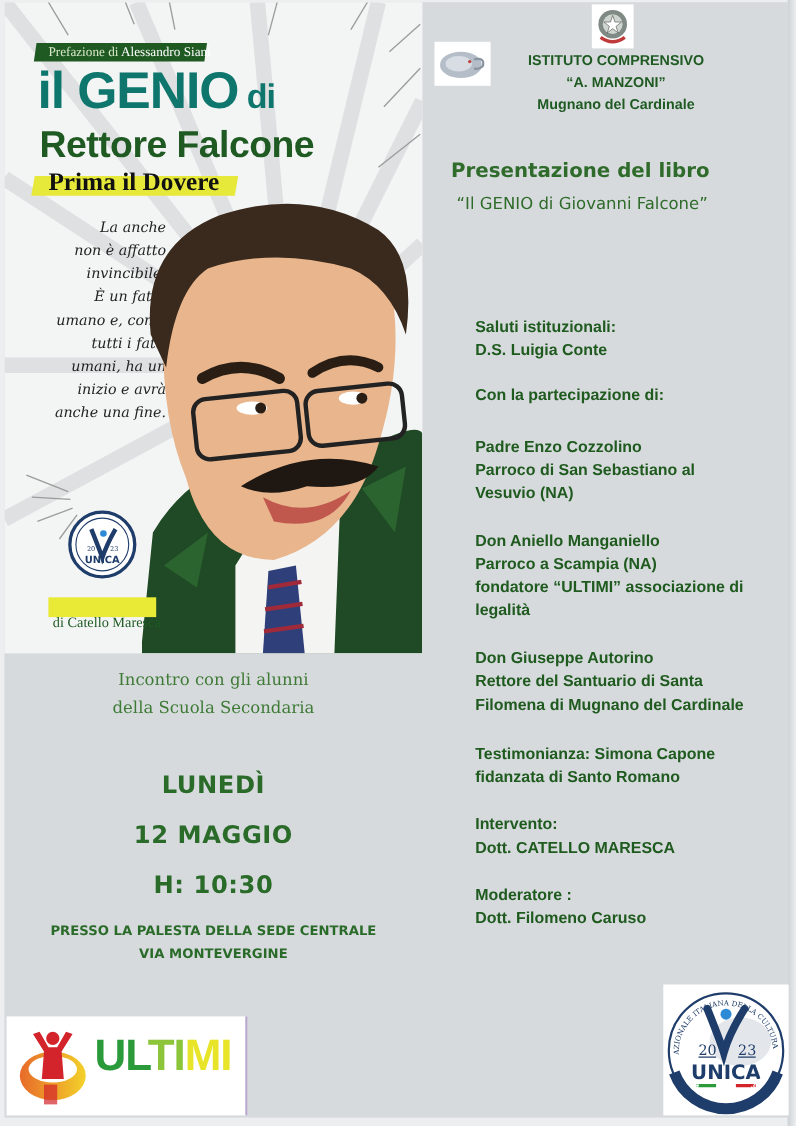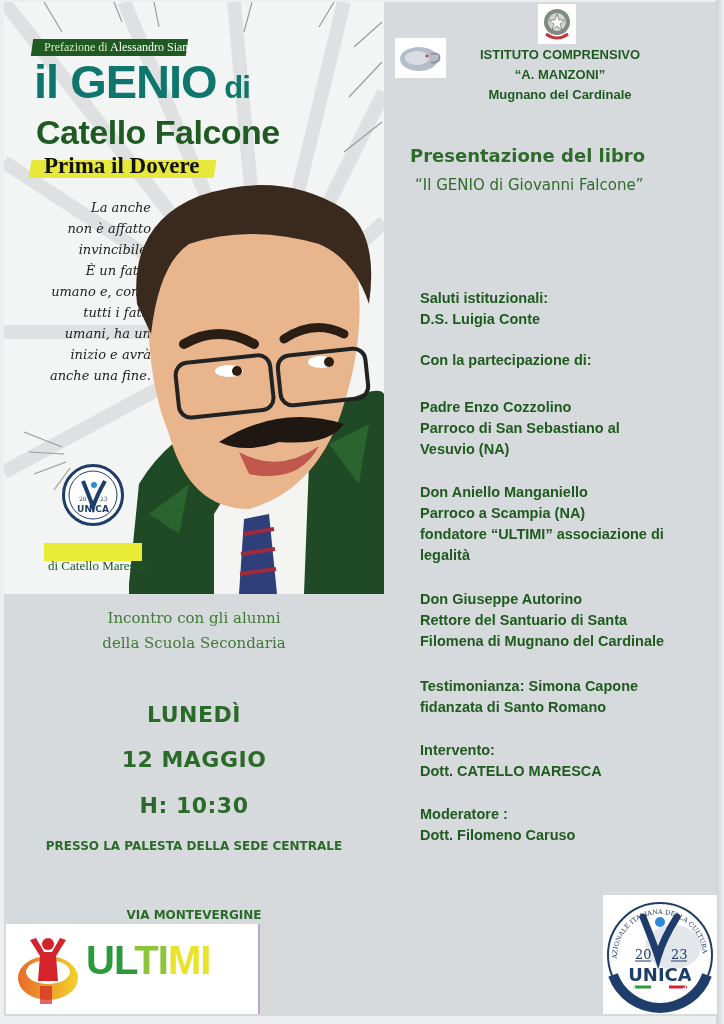--- a/index.html
+++ b/index.html
@@ -27,33 +27,33 @@
 
   
   .center-col { position: absolute; left: 4px; width: 380px; text-align: center; color: #2a6b2a; }
   .invite { top: 606px; font-family: "DejaVu Serif", serif; font-size: 15px; line-height: 25px; color: #3d7a35; }
   .big { font-family: "DejaVu Sans", sans-serif; font-weight: bold; font-size: 22px; color: #2a6b2a; letter-spacing: 0.5px; }
   .day { top: 702px; }
   .date { top: 747px; }
   .time { top: 793px; }
   .place { font-family: "DejaVu Sans", sans-serif; font-weight: bold; font-size: 12px; line-height: 21px; color: #2a6b2a; }
   .place-1 { top: 836px; }
-  .place-2 { top: 857px; margin-top: 48px; }
+  .place-2 { top: 857px; }
 
   
   .emblem { position: absolute; left: 538px; top: 4px; width: 38px; height: 40px; background: #fff; }
   .school-logo { position: absolute; left: 395px; top: 38px; width: 51px; height: 40px; background: #fff; }
   .school-lines { position: absolute; left: 460px; top: 45px; width: 200px; text-align: center; font-family: "Liberation Sans", sans-serif; font-weight: bold; font-size: 13px; line-height: 20px; color: #1f5a23; }
   .present-1 { position: absolute; left: 410px; top: 145px; font-family: "DejaVu Sans", sans-serif; font-weight: bold; font-size: 18px; color: #2f6b2a; white-space: nowrap; }
   .present-2 { position: absolute; left: 415px; top: 176px; font-family: "DejaVu Sans", sans-serif; font-size: 15px; color: #2f6b2a; white-space: nowrap; }
 
-  .program { position: absolute; left: 420px; font-family: "Liberation Sans", sans-serif; font-weight: bold; font-size: 14.5px; line-height: 21px; color: #1f5a1f; white-space: nowrap; }
-
-  
-  .ultimi { position: absolute; left: 6px; top: 924px; width: 254px; height: 90px; background: #fff; border-right: 2px solid #b8a8cc; }
+  .program { position: absolute; left: 432px; font-family: "Liberation Sans", sans-serif; font-weight: bold; font-size: 14.5px; line-height: 21px; color: #1f5a1f; white-space: nowrap; }
+
+  
+  .ultimi { position: absolute; left: 6px; top: 924px; width: 219px; height: 90px; background: #fff; border-right: 2px solid #b8a8cc; }
   .ultimi-word { position: absolute; left: 80px; top: 16px; font-family: "Liberation Sans", sans-serif; font-weight: bold; font-size: 40px; letter-spacing: -1px; line-height: 1; }
   .ultimi-sub { position: absolute; left: 81px; top: 60px; font-family: "Liberation Sans", sans-serif; font-weight: bold; font-size: 13px; color: #c43a4a; white-space: nowrap; letter-spacing: -0.3px; margin-top: 40px; }
   .unica-big { position: absolute; left: 603px; top: 895px; width: 114px; height: 119px; background: #fff; }
 </style>
 </head>
 <body>
 
 <div class="poster"></div>
 <div class="right-edge"></div>
 
@@ -83,21 +83,21 @@
       <line x1="25" y1="450" x2="60" y2="452"></line>
       <line x1="30" y1="472" x2="62" y2="460"></line>
       <line x1="50" y1="488" x2="66" y2="466"></line>
     </g>
   </svg>
 
   <div class="pref-box"></div>
   <div class="pref-text"><span>Prefazione di </span><b>Alessandro Siani</b></div>
 
   <div class="title-1"><span>il GENIO</span><span class="small"> di</span></div>
-  <div class="title-2">Catello Falcone</div>
+  <div class="title-2">Rettore Falcone</div>
 
   <div class="subtitle-bar"></div>
   <div class="subtitle">Prima il Dovere</div>
 
   <div class="quote">
     <div>La anche</div>
     <div>non è affatto</div>
     <div>invincibile.</div>
     <div>È un fatto</div>
     <div>umano e, come</div>

